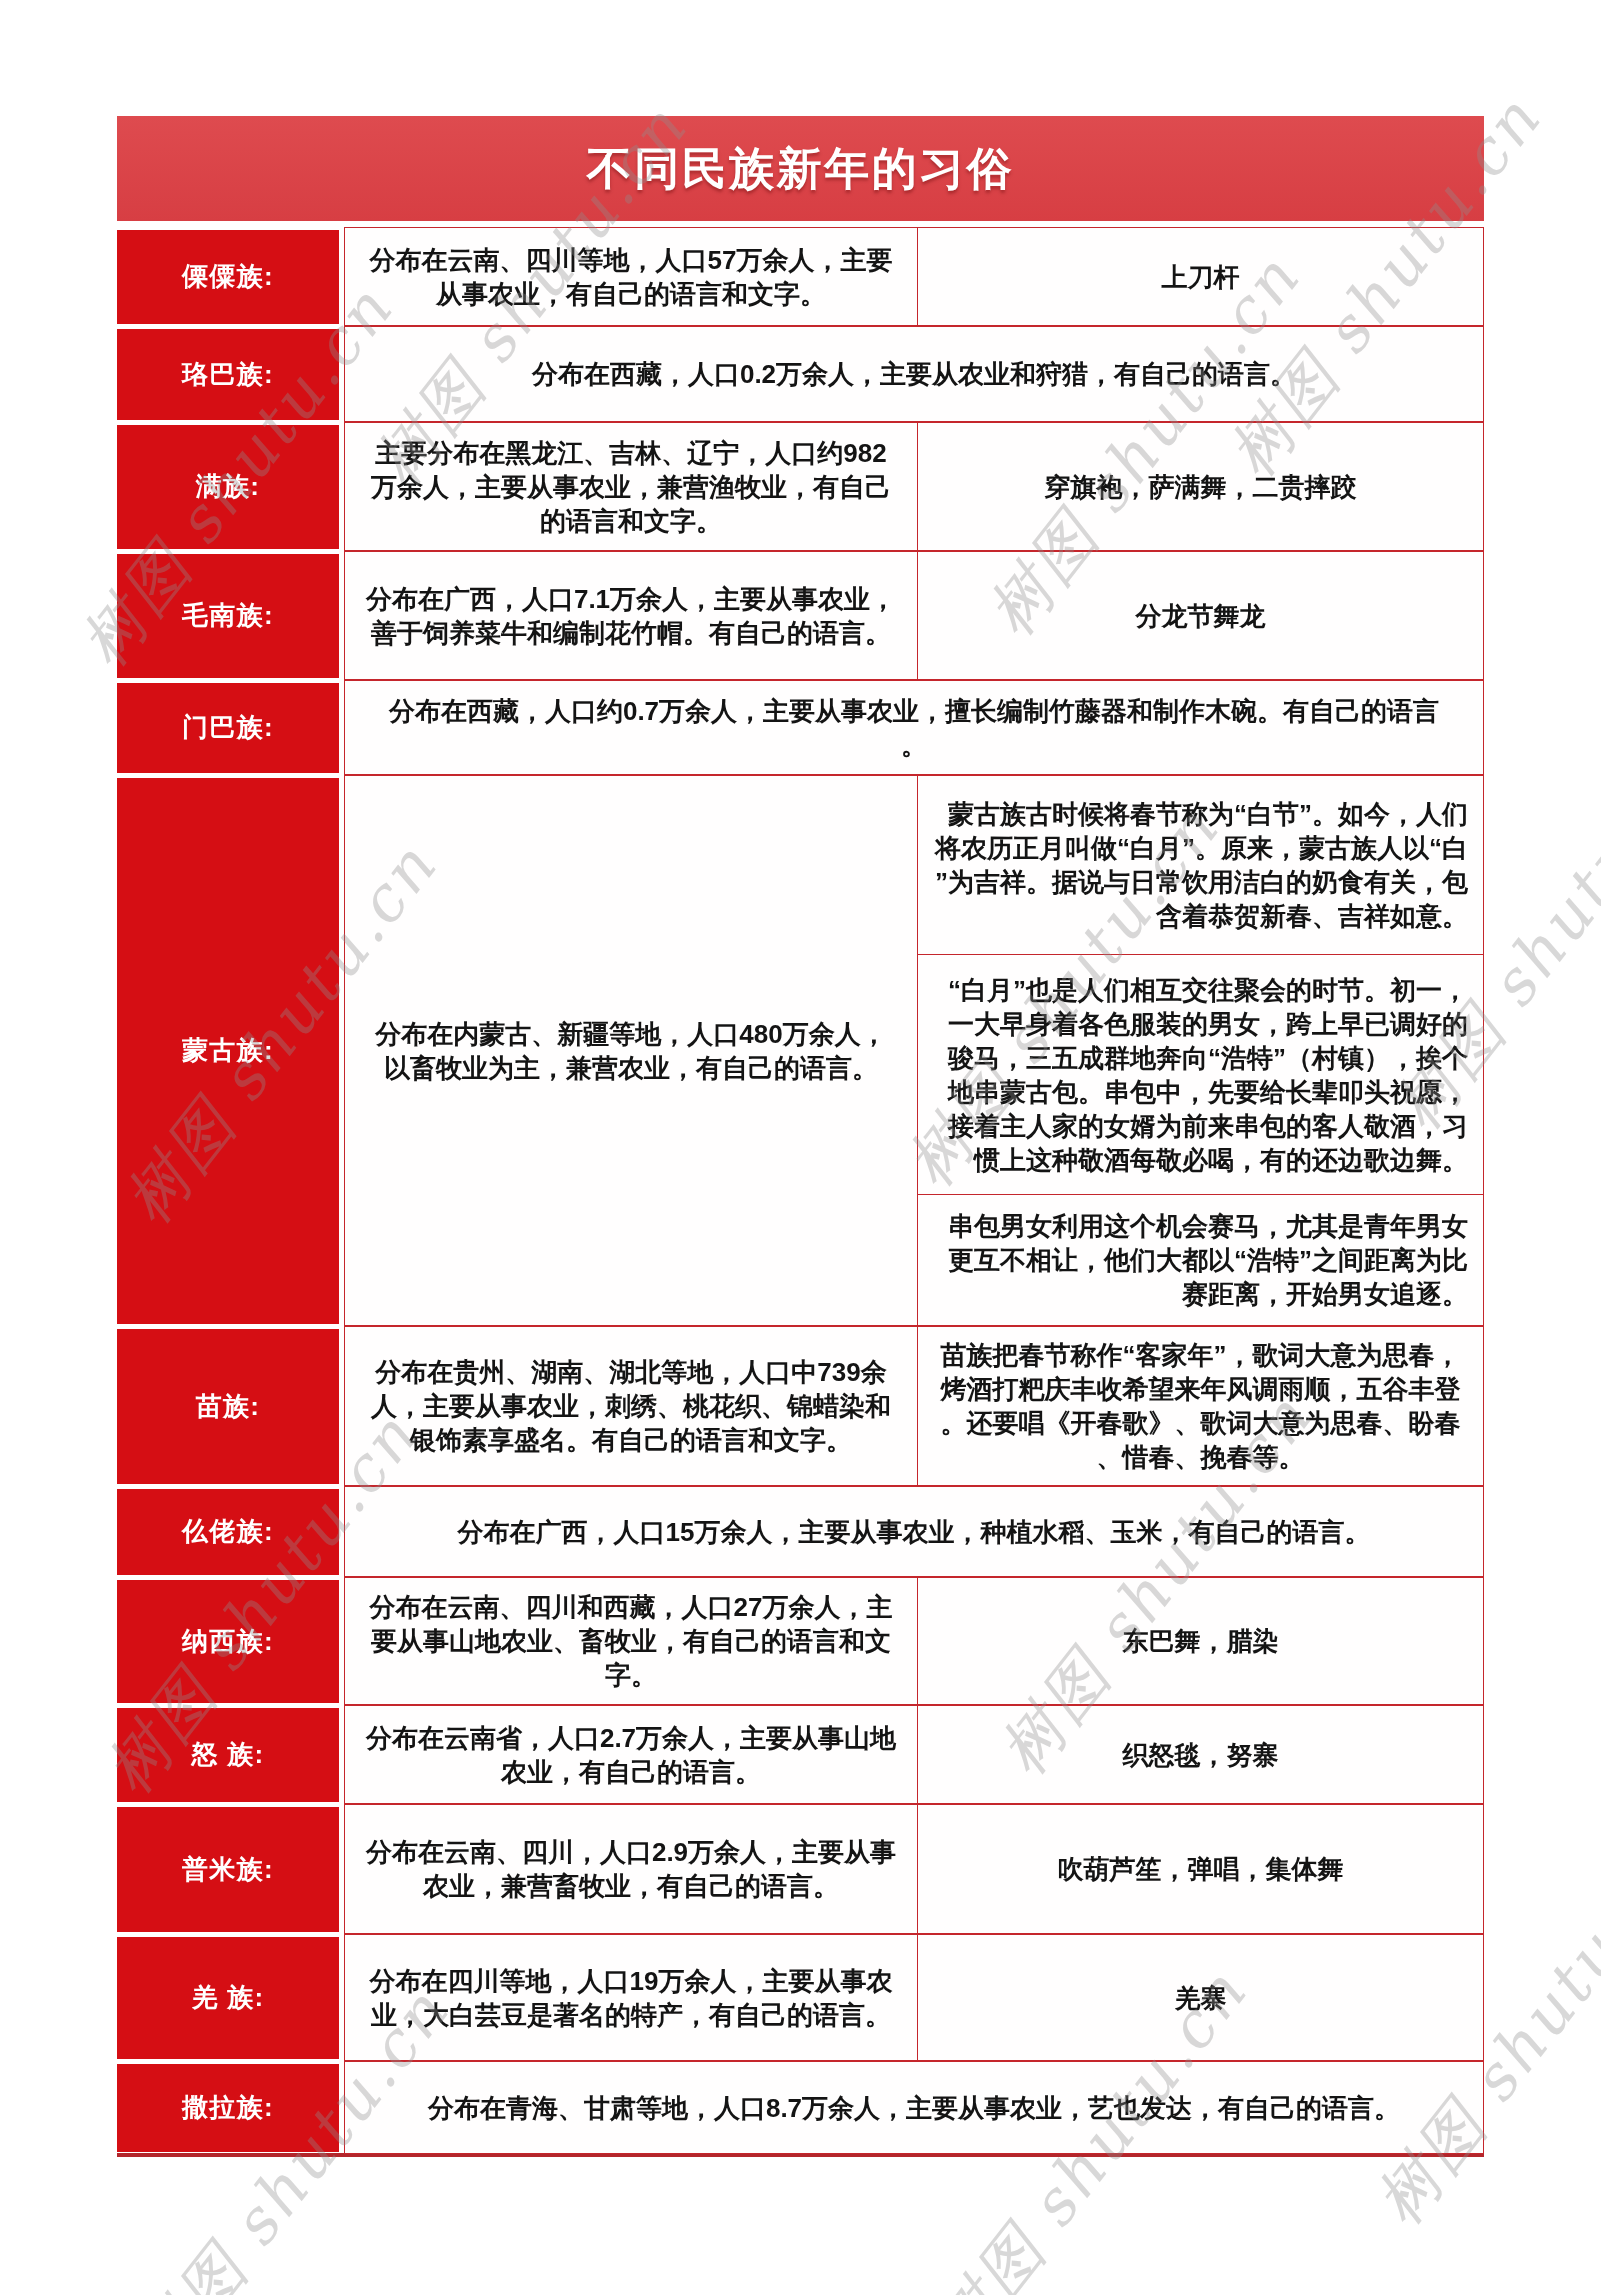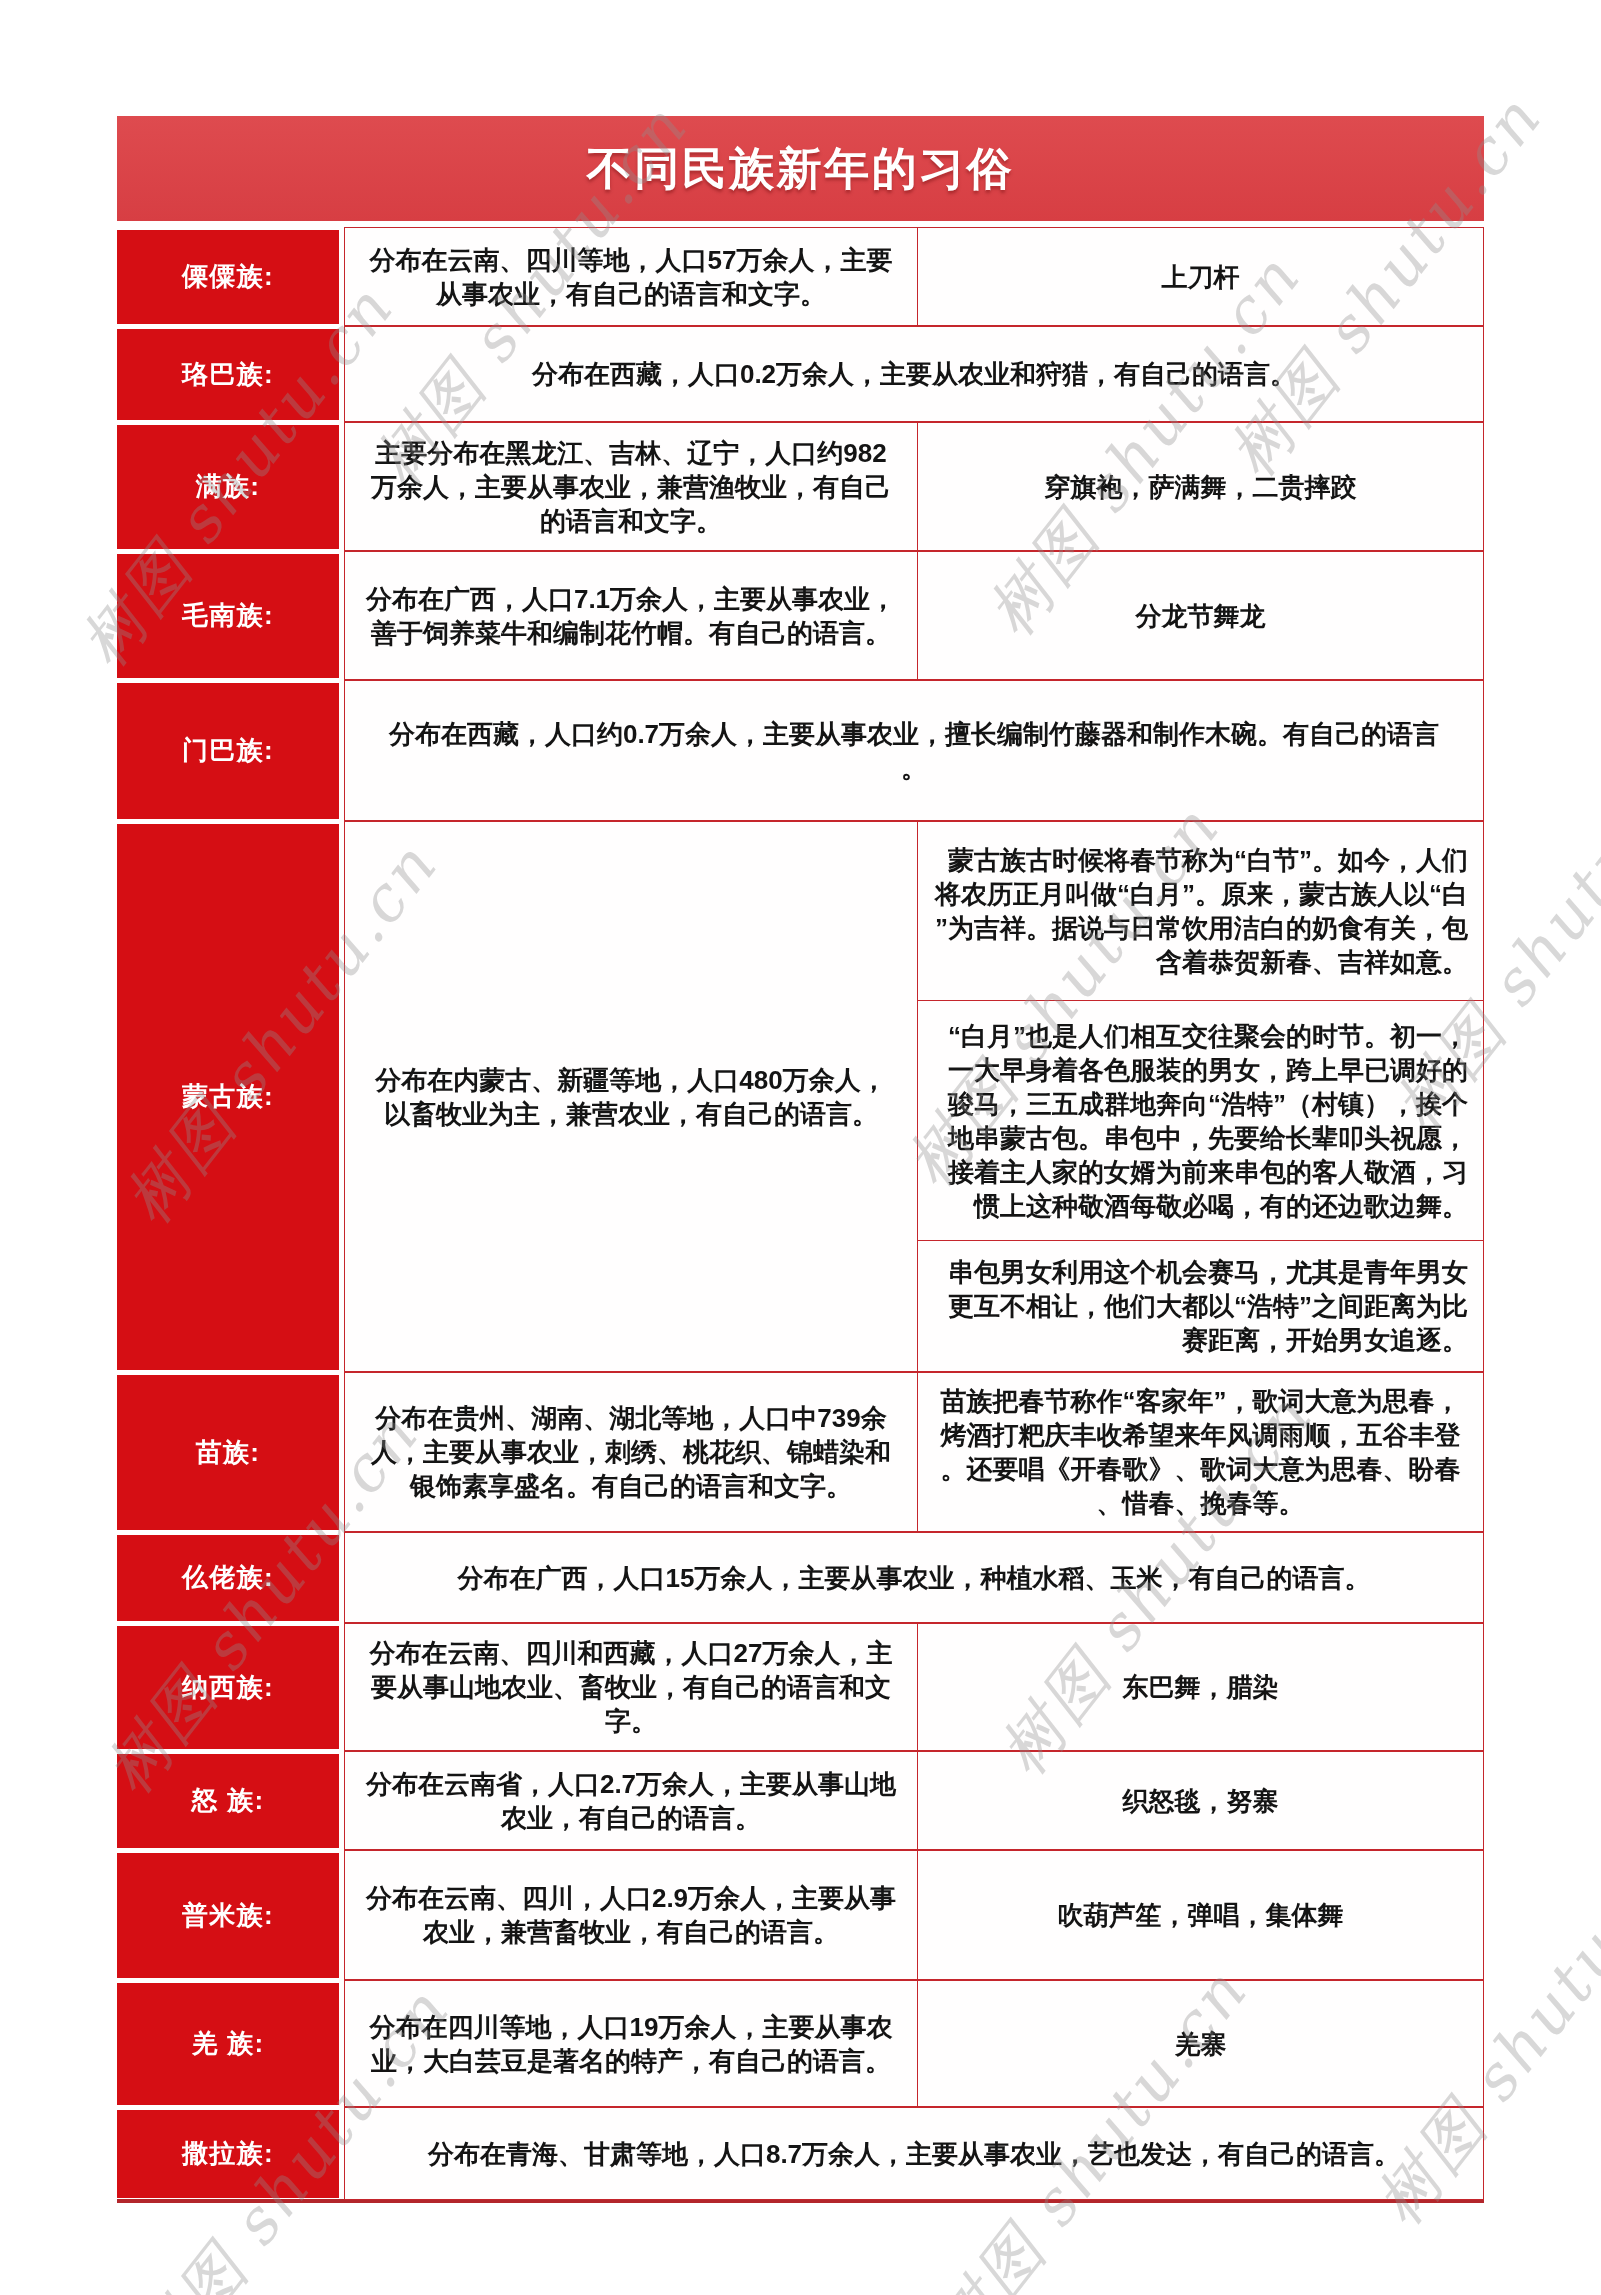--- a/index.html
+++ b/index.html
@@ -104,21 +104,21 @@
     </div>
 
     <div class="row" style="height:129px">
       <div class="label">毛南族:</div>
       <div class="content">
         <div class="cell cell-mid">分布在广西，人口7.1万余人，主要从事农业，善于饲养菜牛和编制花竹帽。有自己的语言。</div>
         <div class="cell cell-right">分龙节舞龙</div>
       </div>
     </div>
 
-    <div class="row" style="height:141px">
+    <div class="row" style="height:95px">
       <div class="label">门巴族:</div>
       <div class="content">
         <div class="cell cell-merged">分布在西藏，人口约0.7万余人，主要从事农业，擅长编制竹藤器和制作木碗。有自己的语言。</div>
       </div>
     </div>
 
     <div class="row" style="height:551px">
       <div class="label">蒙古族:</div>
       <div class="content">
         <div class="cell cell-mid">分布在内蒙古、新疆等地，人口480万余人，以畜牧业为主，兼营农业，有自己的语言。</div>

